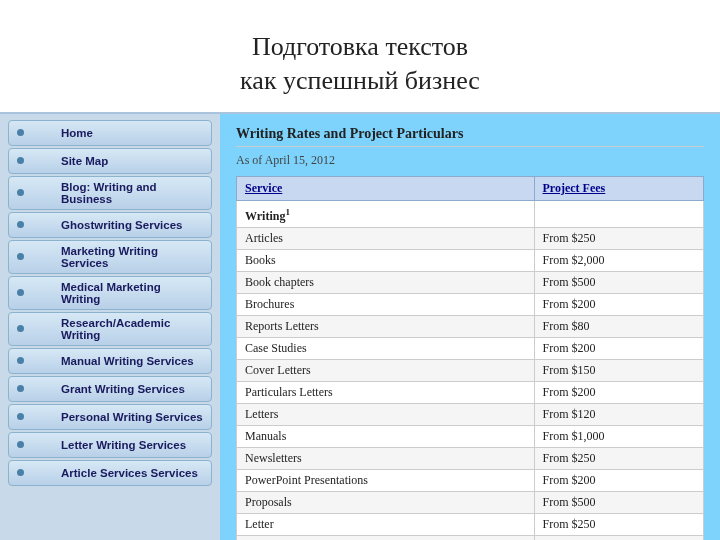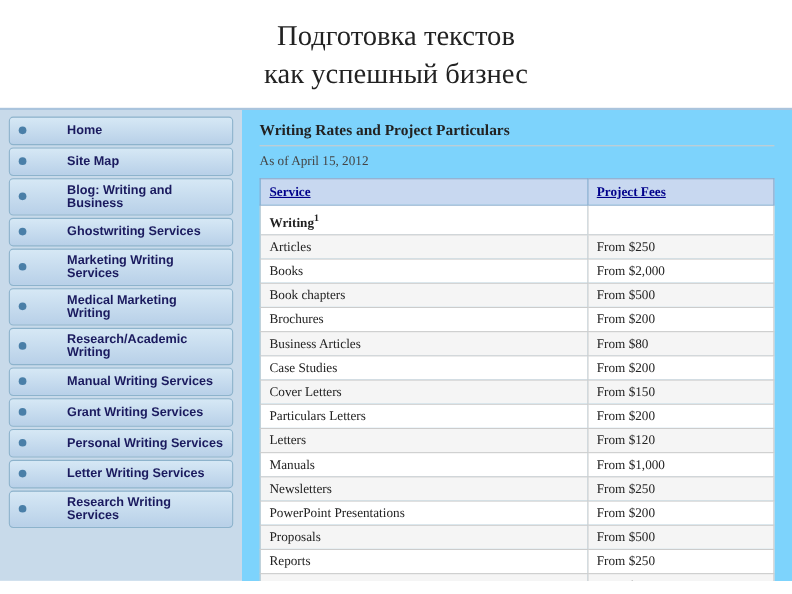--- a/index.html
+++ b/index.html
@@ -7,21 +7,21 @@
       width: 720px;
       height: 540px;
       background: #ffffff;
       font-family: Arial, sans-serif;
       overflow: hidden;
     }
 
     
     .header {
       text-align: center;
-      padding: 16px 10px 14px;
+      padding: 30px 10px 14px;
       background: #fff;
     }
     .header h1 {
       font-size: 26px;
       font-weight: normal;
       color: #222;
       font-family: 'Times New Roman', serif;
       line-height: 1.3;
     }
 
@@ -178,21 +178,21 @@
       <div class="sidebar-item">
         <span class="sidebar-bullet"></span>
         <span>Personal Writing Services</span>
       </div>
       <div class="sidebar-item">
         <span class="sidebar-bullet"></span>
         <span>Letter Writing Services</span>
       </div>
       <div class="sidebar-item">
         <span class="sidebar-bullet"></span>
-        <span>Research Writing Services</span>
+        <span>Article Services Services</span>
       </div>
     </div>
 
   <div class="content">
     <div class="content-title">Writing Rates and Project Particulars</div>
     <div class="content-date">As of April 15, 2012</div>
     <table class="rates-table">
       <thead>
         <tr>
           <th>Service</th>
@@ -214,21 +214,21 @@
           </tr>
           <tr>
             <td>Book chapters</td>
             <td>From $500</td>
           </tr>
           <tr>
             <td>Brochures</td>
             <td>From $200</td>
           </tr>
           <tr>
-            <td>Business Articles</td>
+            <td>Reports Letters</td>
             <td>From $80</td>
           </tr>
           <tr>
             <td>Case Studies</td>
             <td>From $200</td>
           </tr>
           <tr>
             <td>Cover Letters</td>
             <td>From $150</td>
           </tr>
@@ -250,21 +250,21 @@
           </tr>
           <tr>
             <td>PowerPoint Presentations</td>
             <td>From $200</td>
           </tr>
           <tr>
             <td>Proposals</td>
             <td>From $500</td>
           </tr>
           <tr>
-            <td>Reports</td>
+            <td>Letter</td>
             <td>From $250</td>
           </tr>
           <tr>
             <td>Resumes</td>
             <td>From $150</td>
           </tr>
         </tbody>
     </table>
   </div>
 

